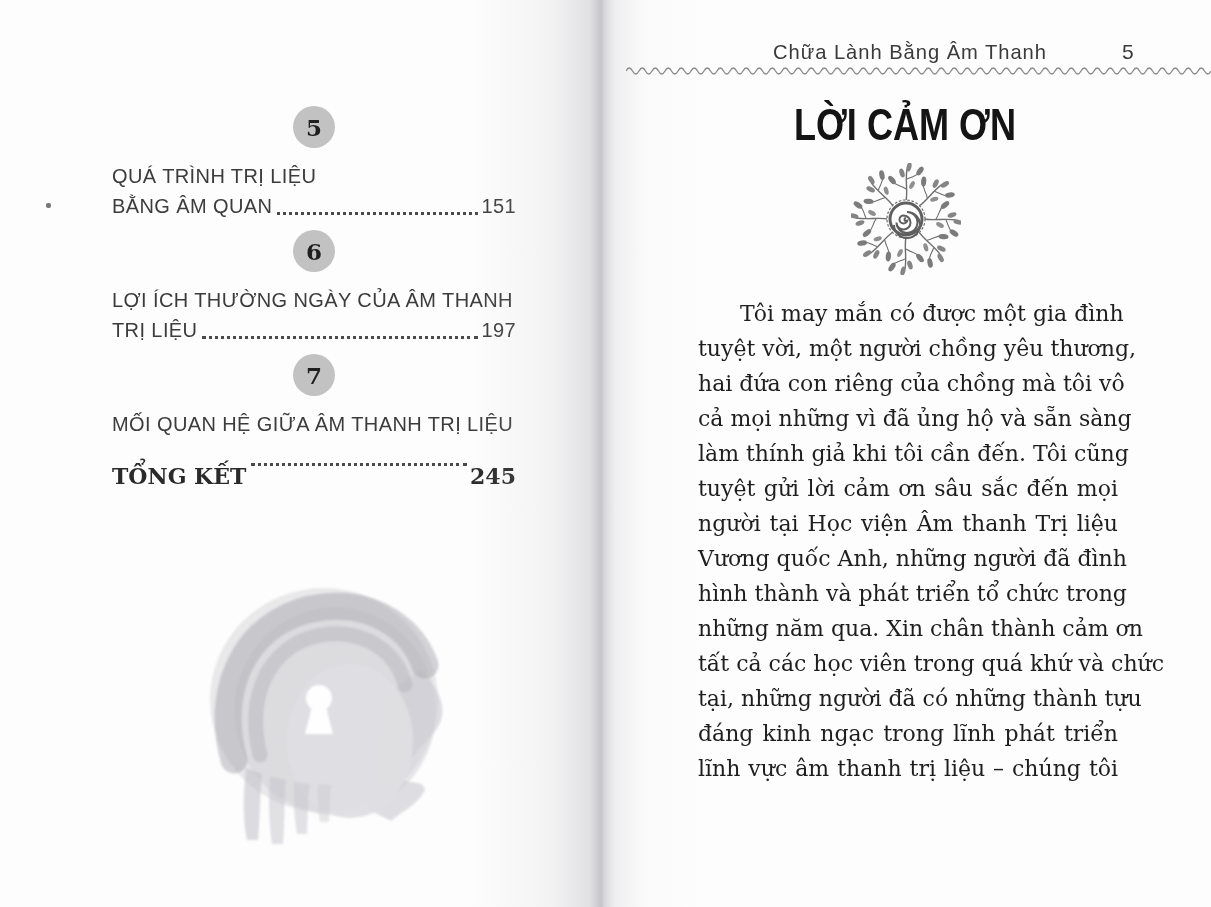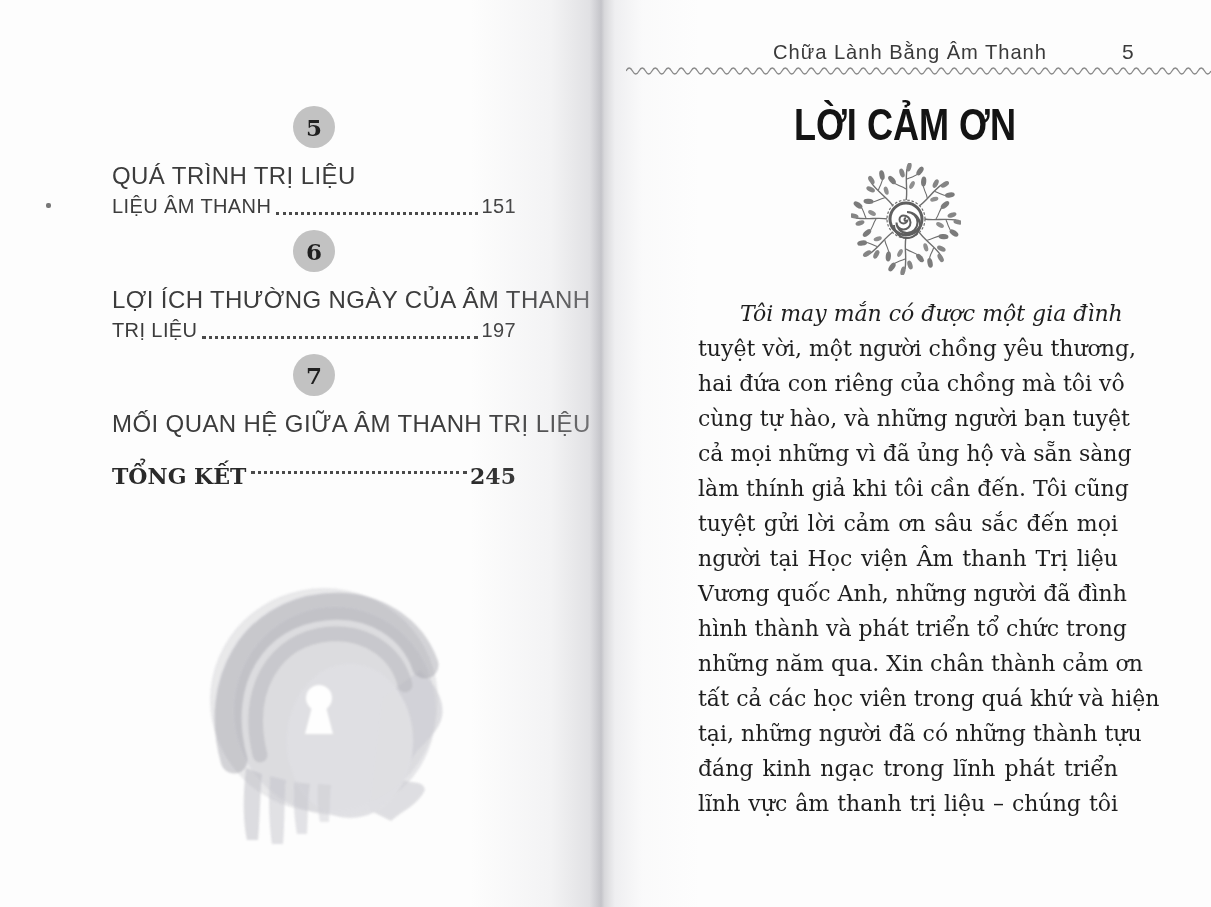--- a/index.html
+++ b/index.html
@@ -17,64 +17,64 @@
       rgba(215,215,220,0.38) 63%,
       rgba(235,235,238,0.18) 75%,
       rgba(255,255,255,0) 100%);}
 
   
   .toc{position:absolute;left:112px;top:106px;width:404px;color:#3c3c3c;}
   .toc-entry{margin-bottom:9px;}
   .num-circle{width:42px;height:42px;border-radius:50%;background:#c2c2c2;margin:0 auto 13px auto;
     display:flex;align-items:center;justify-content:center;
     font-family:"DejaVu Serif","Liberation Serif",serif;font-size:23px;font-weight:700;color:#1f1f1f;}
-  .toc-line1{font-size:24px;line-height:30px;letter-spacing:0.4px;white-space:nowrap;}
+  .toc-line1{font-size:20px;line-height:30px;letter-spacing:0.4px;white-space:nowrap;}
   .toc-line2{display:flex;align-items:flex-end;font-size:20px;line-height:30px;letter-spacing:0.4px;}
   .dot-leader{flex:1;border-bottom:3px dotted #4a4a4a;margin:0 3px 6px 5px;}
   .toc-page{font-size:20px;}
-  .toc-summary{display:flex;align-items:center;margin-top:24px;
+  .toc-summary{display:flex;align-items:flex-start;margin-top:24px;
     font-family:"DejaVu Serif","Liberation Serif",serif;font-weight:700;font-size:22px;color:#2a2a2a;}
   .toc-summary .dot-leader{margin-bottom:7px;}
   .speck{position:absolute;left:46px;top:203px;width:5px;height:5px;background:#555;border-radius:2px;opacity:.8;}
 
   
   .head-art{position:absolute;left:172px;top:578px;width:306px;height:268px;filter:blur(1px);opacity:.9;}
 
   
   .running-head{position:absolute;left:705px;top:40px;width:410px;text-align:center;
     font-size:21px;letter-spacing:1px;color:#3a3a3a;transform:scaleX(.96);white-space:nowrap;}
   .folio{position:absolute;left:1122px;top:40px;font-size:21px;color:#3a3a3a;}
   .wave{position:absolute;left:626px;top:62px;width:585px;height:16px;}
   .section-title{position:absolute;left:690px;top:100px;width:430px;text-align:center;
     font-size:44px;font-weight:700;color:#141414;letter-spacing:0px;
     transform:scaleX(.82);transform-origin:50% 50%;white-space:nowrap;}
   .ornament{position:absolute;left:851px;top:163px;width:110px;height:112px;}
 
   .ack-body{position:absolute;left:698px;top:296px;width:420px;
     font-family:"DejaVu Serif","Liberation Serif",serif;font-size:22px;color:#1e1e1e;}
   .ack-line{height:35px;line-height:35px;text-align:justify;text-align-last:justify;white-space:nowrap;}
-  .ack-line.indent{padding-left:42px;font-style:italic;}
+  .ack-line.indent{padding-left:42px;}
 </style>
 </head>
 <body>
 
 <div class="stage">
 
   <div>
     <div class="speck"></div>
 
     <div class="toc">
 
       <div class="toc-entry">
         <div class="num-circle">
           <span>5</span>
         </div>
         <div class="toc-line1">QUÁ TRÌNH TRỊ LIỆU</div>
         <div class="toc-line2">
-          <span>LIỆU ÂM THANH</span>
+          <span>BẰNG ÂM QUAN</span>
           <span class="dot-leader"></span>
           <span class="toc-page">151</span>
         </div>
       </div>
 
       <div class="toc-entry">
         <div class="num-circle">
           <span>6</span>
         </div>
         <div class="toc-line1">LỢI ÍCH THƯỜNG NGÀY CỦA ÂM THANH</div>
@@ -156,27 +156,26 @@
         <circle r="19" fill="#ffffff" stroke="#6e6e6e" stroke-width="1.2" stroke-dasharray="2.5,1.8"></circle>
         <circle r="16" fill="none" stroke="#5f5f5f" stroke-width="3"></circle>
         <path d="M0,-1 a1.5,1.5 0 1,0 1.5,1.5 a4,4 0 1,1 -4,-4 a7,7 0 1,1 -7,7 a10.5,10.5 0 1,0 10.5,-10.5 a13,13 0 1,1 -13,13" fill="none" stroke="#5f5f5f" stroke-width="2"></path>
       </g>
     </svg>
 
     <div class="ack-body">
       <div class="ack-line indent">Tôi may mắn có được một gia đình</div>
       <div class="ack-line">tuyệt vời, một người chồng yêu thương,</div>
       <div class="ack-line">hai đứa con riêng của chồng mà tôi vô</div>
-      <div class="ack-line">cùng tự hào, và những người bạn tuyệt</div>
       <div class="ack-line">cả mọi những vì đã ủng hộ và sẵn sàng</div>
       <div class="ack-line">làm thính giả khi tôi cần đến. Tôi cũng</div>
       <div class="ack-line">tuyệt gửi lời cảm ơn sâu sắc đến mọi</div>
       <div class="ack-line">người tại Học viện Âm thanh Trị liệu</div>
       <div class="ack-line">Vương quốc Anh, những người đã đình</div>
       <div class="ack-line">hình thành và phát triển tổ chức trong</div>
       <div class="ack-line">những năm qua. Xin chân thành cảm ơn</div>
-      <div class="ack-line">tất cả các học viên trong quá khứ và hiện</div>
+      <div class="ack-line">tất cả các học viên trong quá khứ và chức</div>
       <div class="ack-line">tại, những người đã có những thành tựu</div>
       <div class="ack-line">đáng kinh ngạc trong lĩnh phát triển</div>
       <div class="ack-line">lĩnh vực âm thanh trị liệu – chúng tôi</div>
     </div>
   </div>
 </div>
 
 </body></html>

